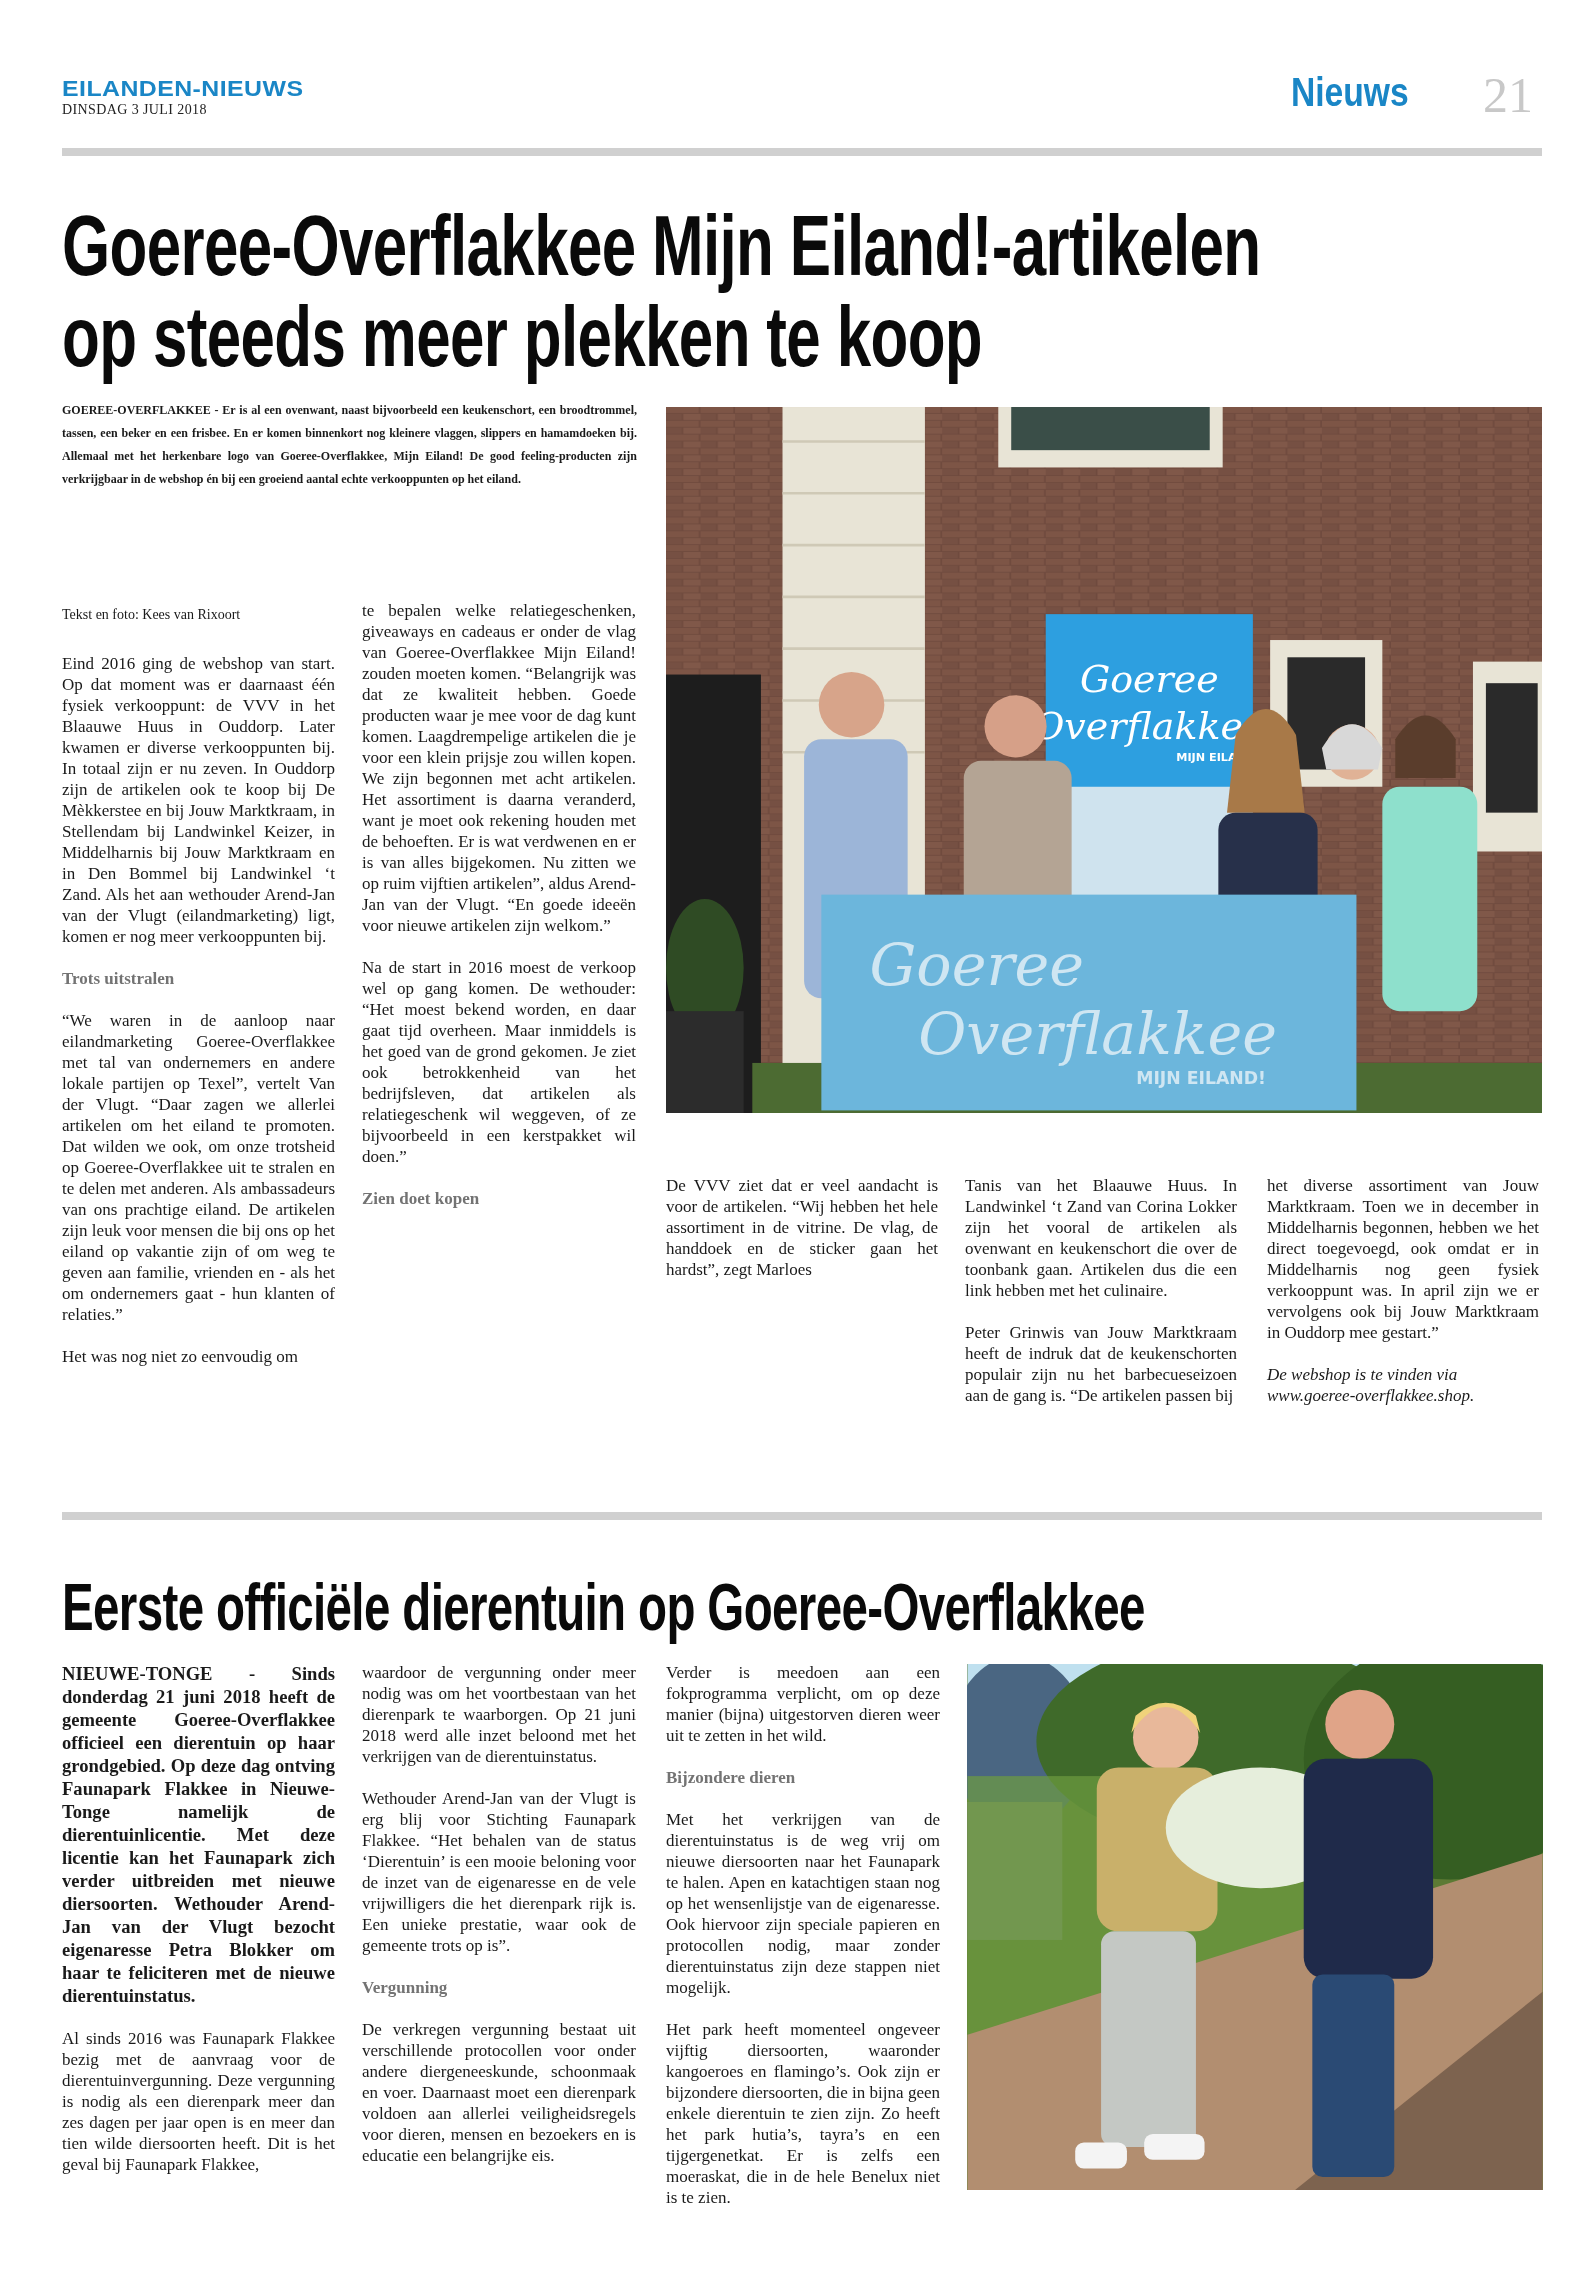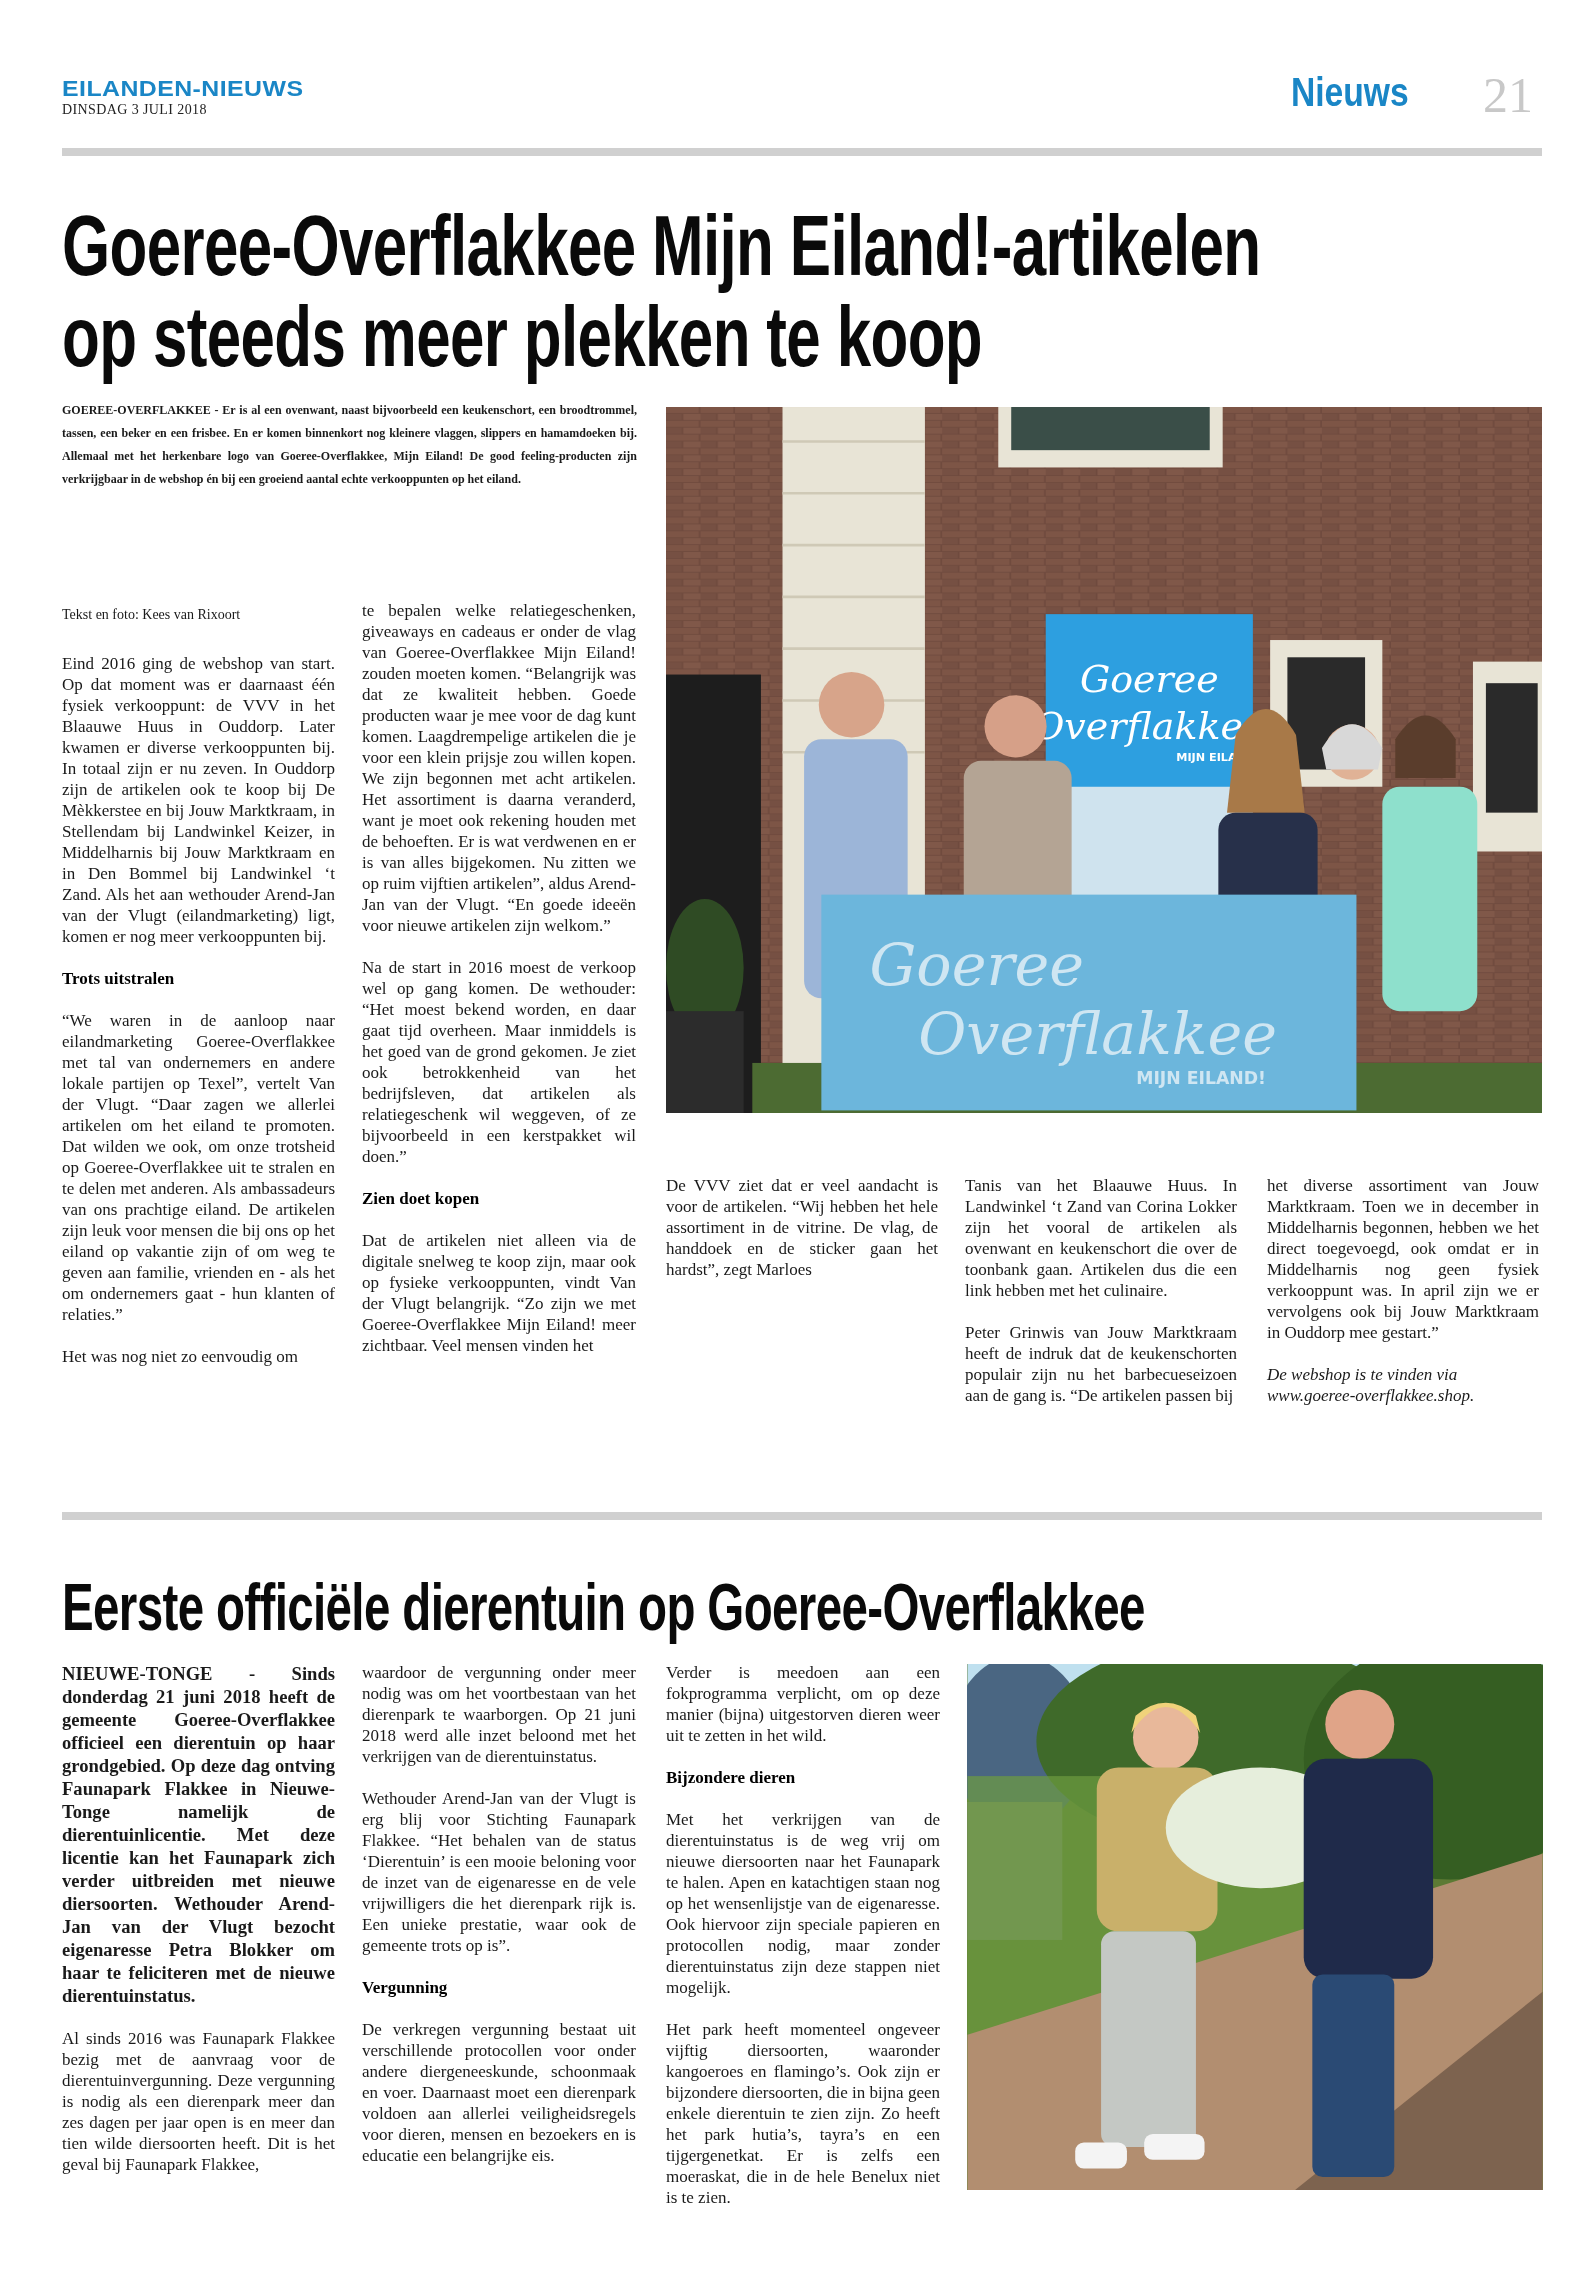--- a/index.html
+++ b/index.html
@@ -10,21 +10,21 @@
   .section-label { left: 1291px; top: 69px; font-family: "Liberation Sans", "DejaVu Sans", sans-serif; font-weight: bold; font-size: 41px; color: #1a86c6; transform: scaleX(0.82); transform-origin: left; }
   .page-number { left: 1483px; top: 66px; font-size: 50px; color: #c8c8c8; }
   .rule { background: #d0d0d0; height: 7.8px; }
   .headline { font-family: "Liberation Sans", "DejaVu Sans", sans-serif; font-weight: bold; color: #0a0a0a; transform: scaleX(0.72); transform-origin: left top; white-space: nowrap; letter-spacing: -0.9px; }
   .h1 { left: 62px; top: 200px; font-size: 86px; line-height: 91px; }
   .h2 { left: 62px; top: 1571px; font-size: 66px; line-height: 72px; }
   .col { font-size: 17px; line-height: 21px; text-align: justify; hyphens: auto; }
   .col p { margin: 0 0 21px 0; }
   .lead { font-weight: bold; font-size: 12px; line-height: 23px; text-align: justify; }
   .credit { font-size: 14px; margin-bottom: 28px !important; }
-  .subhead { color: #000000; font-weight: bold; margin: 0; }
+  .subhead { color: #737373; font-weight: bold; margin: 0; }
   .italic { font-style: italic; text-align: left; }
   .photo { overflow: hidden; }
   .lead2 { font-weight: bold; font-size: 18.6px; line-height: 23px; }
 </style>
 </head>
 <body>
 
 <div class="abs masthead-logo">EILANDEN-NIEUWS</div>
 <div class="abs masthead-date">DINSDAG 3 JULI 2018</div>
 <div class="abs section-label">Nieuws</div>
@@ -43,21 +43,20 @@
   <p>Eind 2016 ging de webshop van start. Op dat moment was er daarnaast één fysiek verkooppunt: de VVV in het Blaauwe Huus in Ouddorp. Later kwamen er diverse verkooppunten bij. In totaal zijn er nu zeven. In Ouddorp zijn de artikelen ook te koop bij De Mèkkerstee en bij Jouw Marktkraam, in Stellendam bij Landwinkel Keizer, in Middelharnis bij Jouw Marktkraam en in Den Bommel bij Landwinkel ‘t Zand. Als het aan wethouder Arend-Jan van der Vlugt (eilandmarketing) ligt, komen er nog meer verkooppunten bij.</p>
   <p class="subhead">Trots uitstralen</p>
   <p>“We waren in de aanloop naar eilandmarketing Goeree-Overflakkee met tal van ondernemers en andere lokale partijen op Texel”, vertelt Van der Vlugt. “Daar zagen we allerlei artikelen om het eiland te promoten. Dat wilden we ook, om onze trotsheid op Goeree-Overflakkee uit te stralen en te delen met anderen. Als ambassadeurs van ons prachtige eiland. De artikelen zijn leuk voor mensen die bij ons op het eiland op vakantie zijn of om weg te geven aan familie, vrienden en - als het om ondernemers gaat - hun klanten of relaties.”</p>
   <p>Het was nog niet zo eenvoudig om</p>
 </div>
 
 <div class="abs col" style="left:362px; top:600px; width:274px;">
   <p>te bepalen welke relatiegeschenken, giveaways en cadeaus er onder de vlag van Goeree-Overflakkee Mijn Eiland! zouden moeten komen. “Belangrijk was dat ze kwaliteit hebben. Goede producten waar je mee voor de dag kunt komen. Laagdrempelige artikelen die je voor een klein prijsje zou willen kopen. We zijn begonnen met acht artikelen. Het assortiment is daarna veranderd, want je moet ook rekening houden met de behoeften. Er is wat verdwenen en er is van alles bijgekomen. Nu zitten we op ruim vijftien artikelen”, aldus Arend-Jan van der Vlugt. “En goede ideeën voor nieuwe artikelen zijn welkom.”</p>
   <p>Na de start in 2016 moest de verkoop wel op gang komen. De wethouder: “Het moest bekend worden, en daar gaat tijd overheen. Maar inmiddels is het goed van de grond gekomen. Je ziet ook betrokkenheid van het bedrijfsleven, dat artikelen als relatiegeschenk wil weggeven, of ze bijvoorbeeld in een kerstpakket wil doen.”</p>
   <p class="subhead">Zien doet kopen</p>
-  <p>Dat de artikelen niet alleen via de digitale snelweg te koop zijn, maar ook op fysieke verkooppunten, vindt Van der Vlugt belangrijk. “Zo zijn we met Goeree-Overflakkee Mijn Eiland! meer zichtbaar. Veel mensen vinden het</p>
 </div>
 
 <div class="abs photo" style="left:666px; top:407px; width:876px; height:706px; background:#6e4a3c;text-align:center;">
   <svg width="876" height="706" viewBox="0 0 1015 818">
     <defs>
       <pattern id="brick" width="40" height="16" patternUnits="userSpaceOnUse">
         <rect width="40" height="16" fill="#6f4a3e"></rect>
         <rect x="0" y="0" width="38" height="7" fill="#7d5546"></rect>
         <rect x="-20" y="8" width="38" height="7" fill="#765043"></rect>
         <rect x="20" y="8" width="38" height="7" fill="#805849"></rect>

